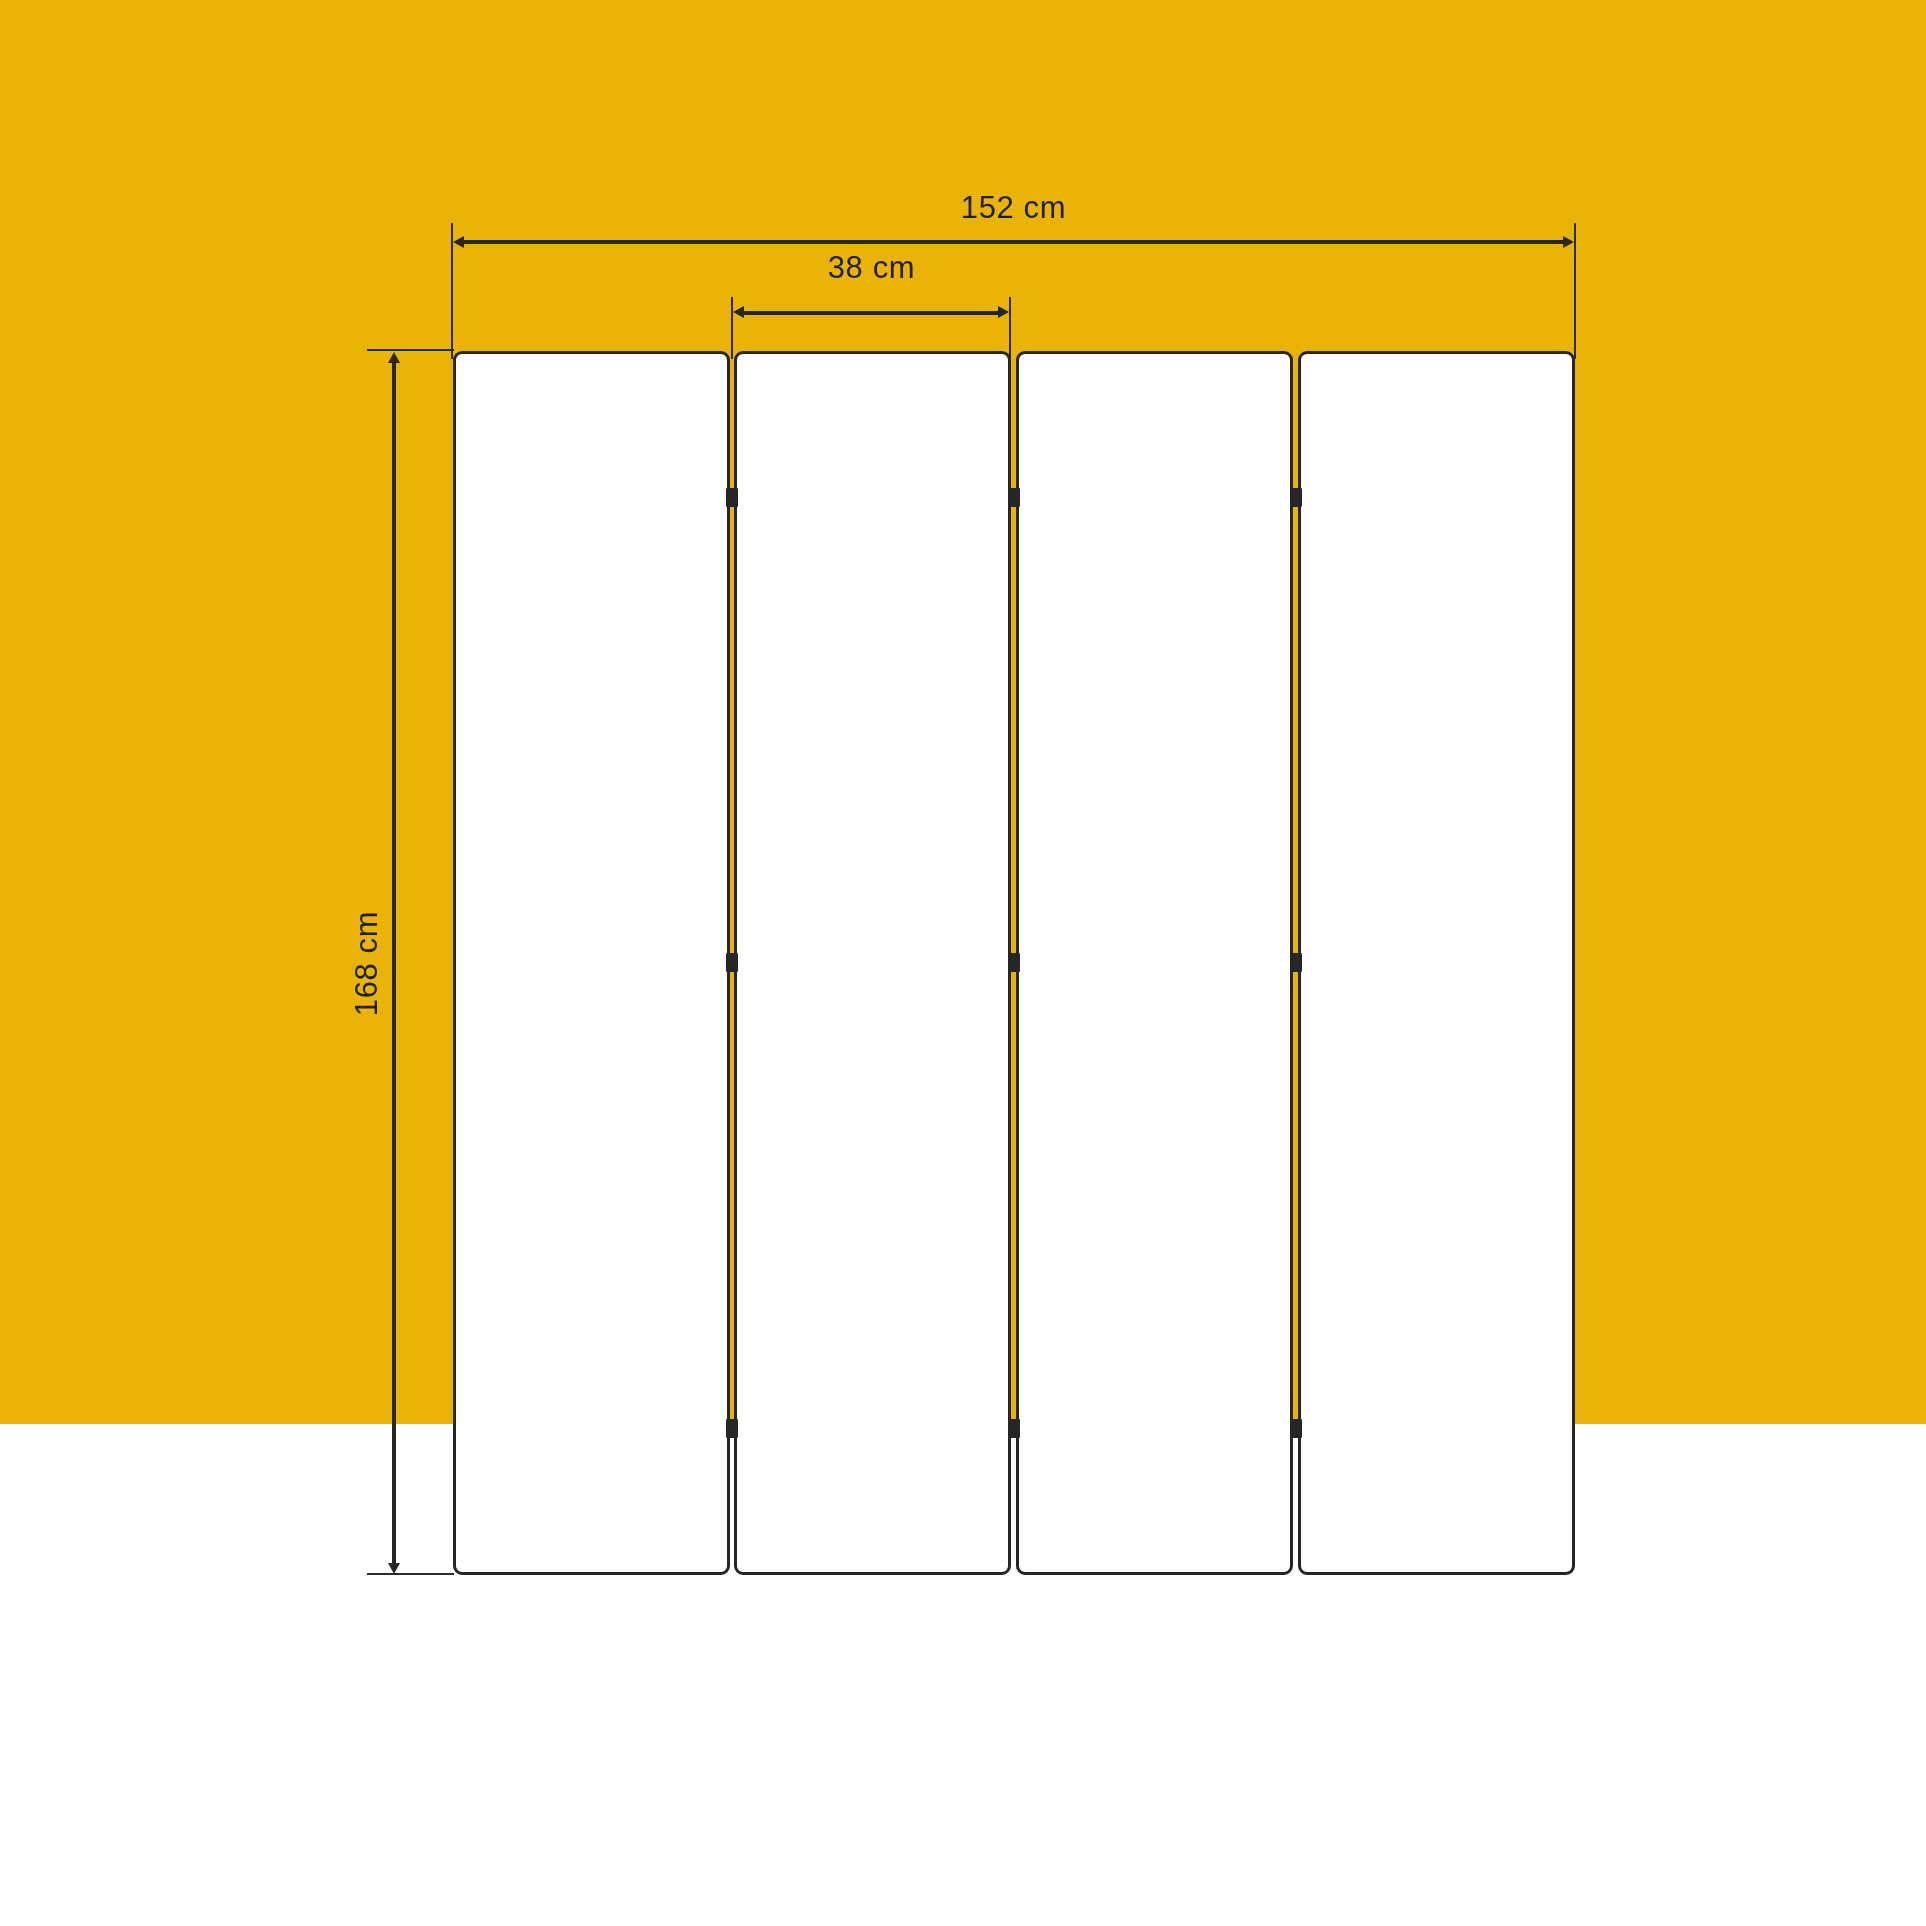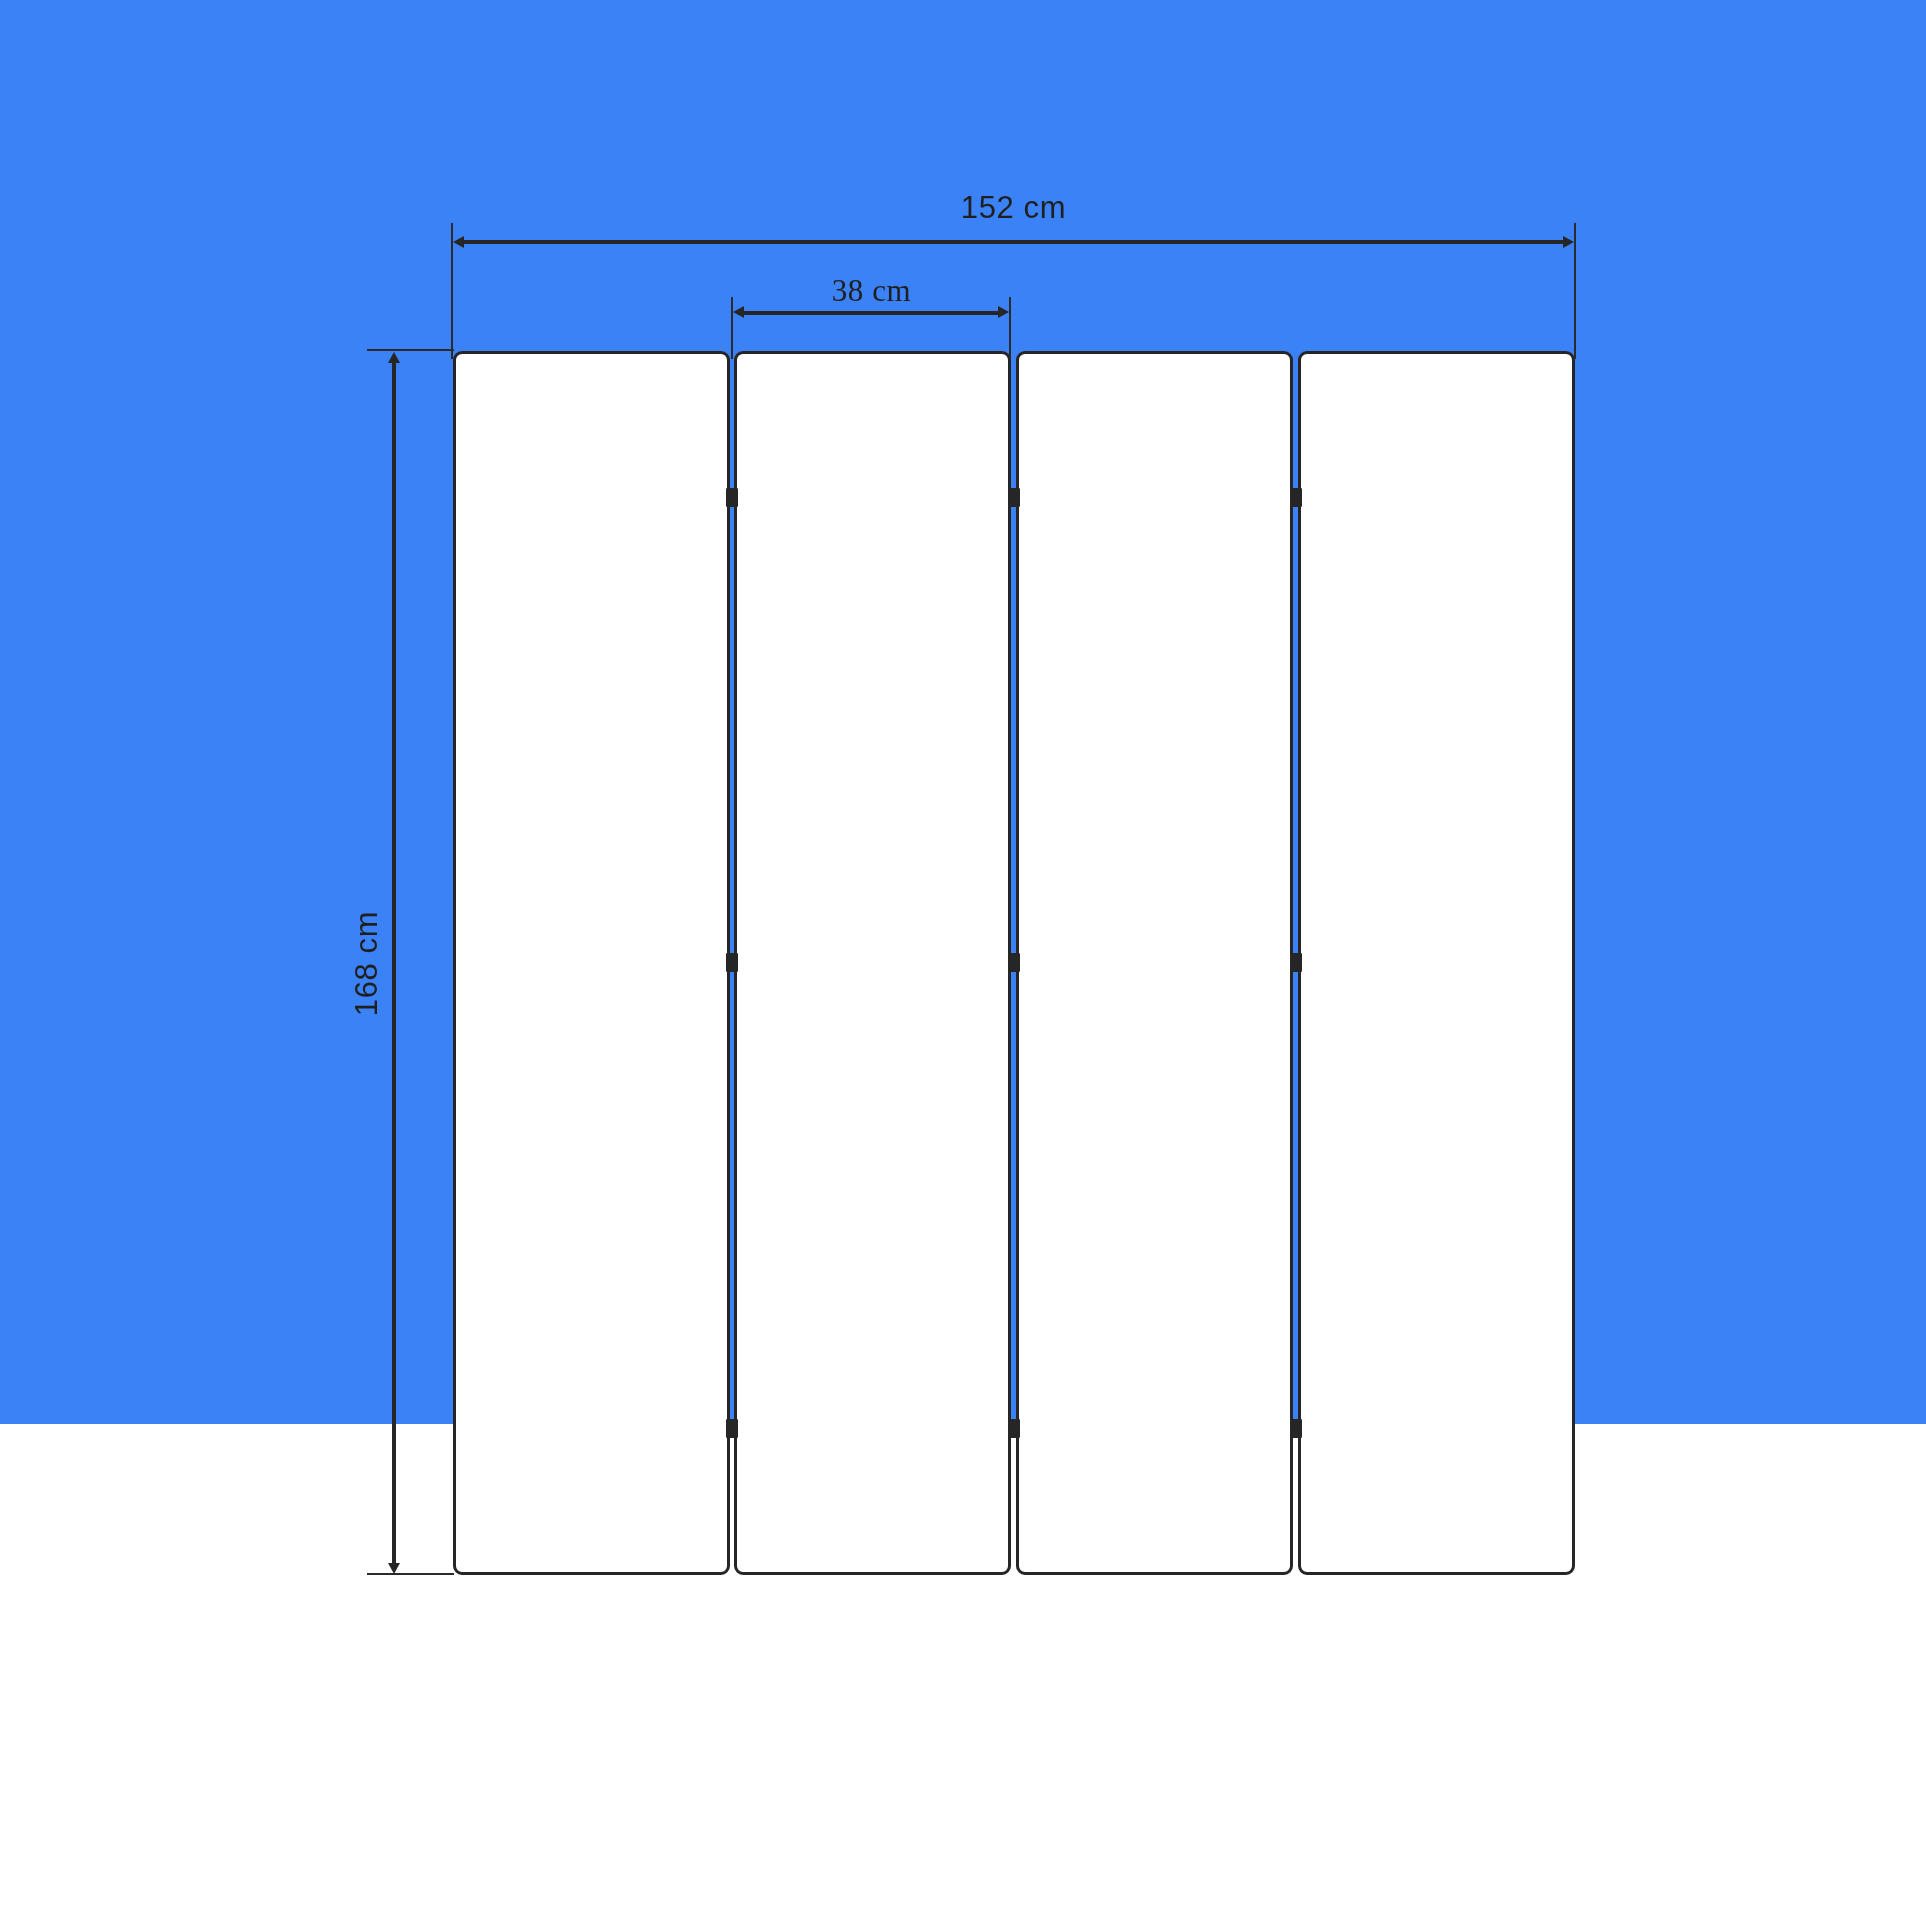--- a/index.html
+++ b/index.html
@@ -8,21 +8,21 @@
     background: #ffffff;
     width: 1926px;
     height: 1926px;
     overflow: hidden;
     font-family: "Liberation Sans", "DejaVu Sans", sans-serif;
   }
   #canvas {
     position: relative;
     width: 1926px;
     height: 1424px;
-    background: #3b82f6;
+    background: #eab308;
   }
   
   .panel {
     position: absolute;
     top: 351px;
     height: 1224px;
     width: 277px;
     box-sizing: border-box;
     border: 3.9px solid #262626;
     border-radius: 9px;
@@ -104,21 +104,21 @@
   <div class="dim-line" style="left:457px; top:240px; width:1113px; height:3.9px;"></div>
   <div class="arrow left" style="left:453px; top:236px;"></div>
   <div class="arrow right" style="left:1563px; top:236px;"></div>
   <div class="dim-label" style="left:885px; top:190px;">152 cm</div>
 
   <div class="ext-line" style="left:731px; top:297px; width:1.9px; height:62px;"></div>
   <div class="ext-line" style="left:1009px; top:297px; width:1.9px; height:62px;"></div>
   <div class="dim-line" style="left:738px; top:311px; width:266px; height:3.9px;"></div>
   <div class="arrow left" style="left:733px; top:306px;"></div>
   <div class="arrow right" style="left:998px; top:306px;"></div>
-  <div class="dim-label" style="left:743px; top:273px;font-family:Liberation Serif, serif;">38 cm</div>
+  <div class="dim-label" style="left:743px; top:250px;">38 cm</div>
 
   <div class="ext-line" style="left:367px; top:349px; width:87px; height:1.9px;"></div>
   <div class="ext-line" style="left:367px; top:1573px; width:87px; height:1.9px;"></div>
   <div class="dim-line" style="left:392px; top:358px; width:3.9px; height:1210px;"></div>
   <div class="arrow up" style="left:388px; top:352px;"></div>
   <div class="arrow down" style="left:388px; top:1563px;"></div>
   <div class="dim-label vertical" style="left:238px; top:946px;">168 cm</div>
 
 </div>
 

